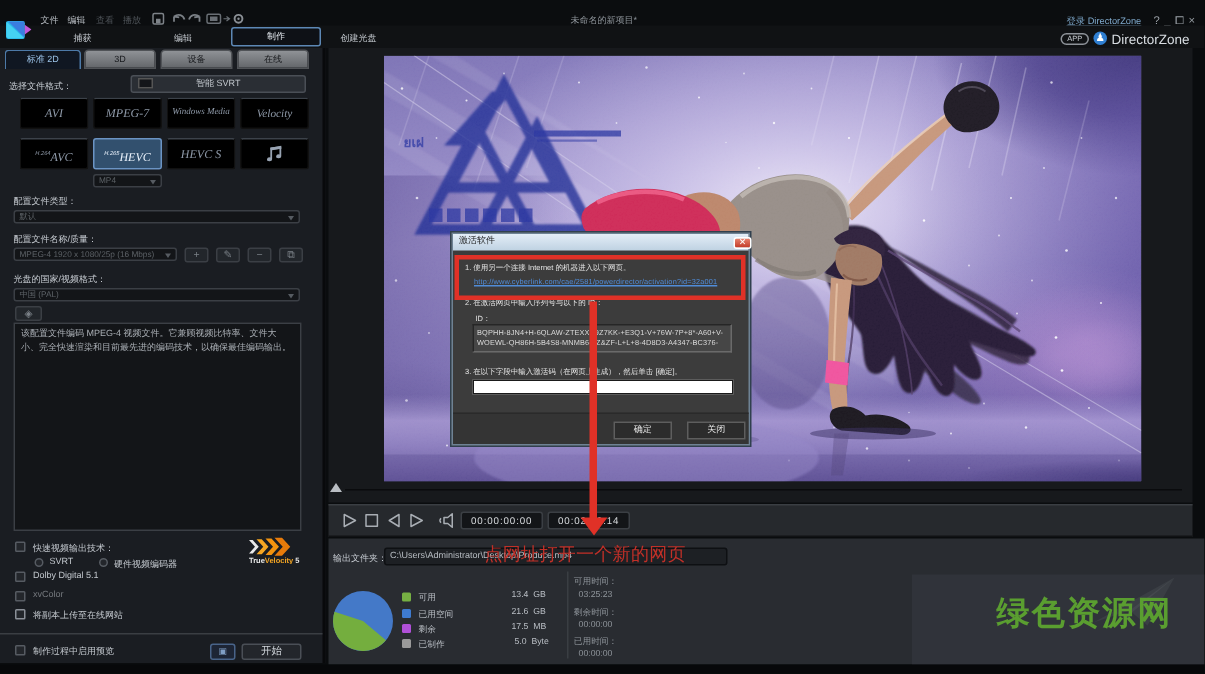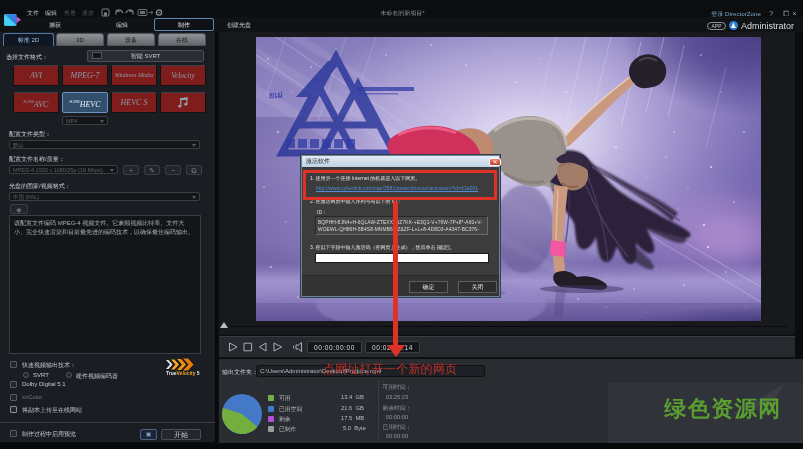--- a/index.html
+++ b/index.html
@@ -23,21 +23,21 @@
 #appbadge { position:absolute; left:707px; top:22px; width:19px; height:8px; border:1px solid #8d9298; border-radius:4px; font-size:5px; color:#c8cdd2; text-align:center; line-height:7px; }
 #pdicon { position:absolute; left:729px; top:21px; width:9px; height:9px; border-radius:50%; background:#2f7fd1; color:#fff; font-size:7px; text-align:center; line-height:9px;}
 #pdname { position:absolute; left:741px; top:21px; font-size:9px; color:#d8dde2; }
 
 
 #leftpanel { position:absolute; left:0; top:32px; width:217px; height:410px; background:#1a1d22; border-right:2px solid #08090b; }
 .ltab { position:absolute; top:1px; height:13px; border-radius:3px 3px 0 0; font-size:6px; text-align:center; line-height:13px; }
 .ltab.on { background:#101722; border:1px solid #4d7aa8; border-bottom:none; color:#9cc3e8; }
 .ltab.off { background:linear-gradient(#8f9296,#64676b); color:#17191c; border:1px solid #505357; }
 .lbl { position:absolute; font-size:6px; color:#c7ccd2; }
-.fbtn { position:absolute; width:46px; height:21px; background:#7f1d1d; border:1px solid #111; border-top:1px solid #3c424a; border-radius:2px; color:#8e99a8; font-size:8px; font-style:italic; text-align:center; }
+.fbtn { position:absolute; width:46px; height:21px; background:#000000; border:1px solid #111; border-top:1px solid #3c424a; border-radius:2px; color:#8e99a8; font-size:8px; font-style:italic; text-align:center; }
 .fbtn i { font-style:italic; font-family:"Liberation Serif", serif; }
 .fbtn.sel { background:#32506e; border:1px solid #6b94c4; color:#e8f0fa; }
 .sup { font-size:3.8px; vertical-align:4px; letter-spacing:0; }
 .ddl { position:absolute; height:9px; background:#131518; border:1px solid #3b3f45; border-radius:2px; color:#5c6166; font-size:5.5px; line-height:8px; padding-left:3px; white-space:nowrap; overflow:hidden; }
 .ddl .ar { position:absolute; right:3px; top:3px; width:0; height:0; border-left:2.5px solid transparent; border-right:2.5px solid transparent; border-top:3px solid #565b61; }
 .sqbtn { position:absolute; width:16px; height:10px; background:#22262b; border:1px solid #3b3f45; border-radius:2px; color:#7a8087; font-size:7px; text-align:center; line-height:9px; }
 .cb { position:absolute; width:7px; height:7px; background:#23262b; border:1px solid #565b62; border-radius:1px; }
 .rd { position:absolute; width:6px; height:6px; background:#23262b; border:1px solid #565b62; border-radius:50%; }
 .ck { position:absolute; font-size:6px; color:#c4c9cf; }
 
@@ -117,21 +117,21 @@
     <path d="M12.5,2.5 L17,5.7 L12.5,9 Z" fill="#c257d8"></path>
   </svg>
 
   <div id="modtabs"></div>
   <div class="modtab" style="left:49px;">捕获</div>
   <div class="modtab" style="left:116px;">编辑</div>
   <div id="maketab">制作</div>
   <div class="modtab" style="left:227px;">创建光盘</div>
   <div id="appbadge">APP</div>
   <div id="pdicon">♟</div>
-  <div id="pdname">Administrator</div>
+  <div id="pdname">DirectorZone</div>
 
   <div id="leftpanel">
     <div class="ltab on" style="left:3px;   width:51px;">标准 2D</div>
     <div class="ltab off" style="left:56px;  width:48px;">3D</div>
     <div class="ltab off" style="left:107px; width:48px;">设备</div>
     <div class="ltab off" style="left:158px; width:48px;">在线</div>
     <div class="lbl" style="left:6px; top:21px;">选择文件格式：</div>
     <div style="position:absolute; left:87px; top:18px; width:117px; height:12px; background:#2a2e34; border:1px solid #4a4f56; border-radius:2px; color:#c4c9cf; font-size:6px; text-align:center; line-height:11px;">智能 SVRT</div>
     <div style="position:absolute; left:92px; top:20px; width:10px; height:7px; background:#14161a; border:1px solid #555;"></div>
 

